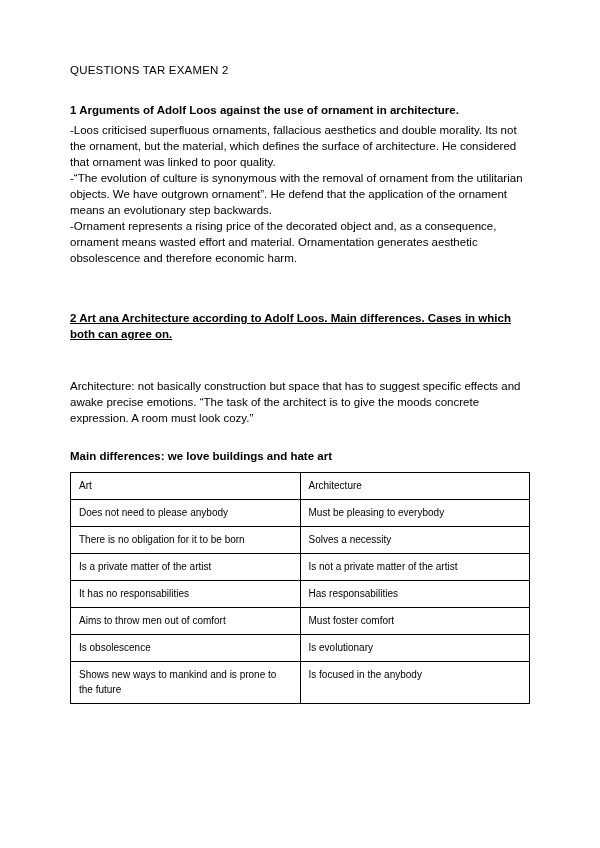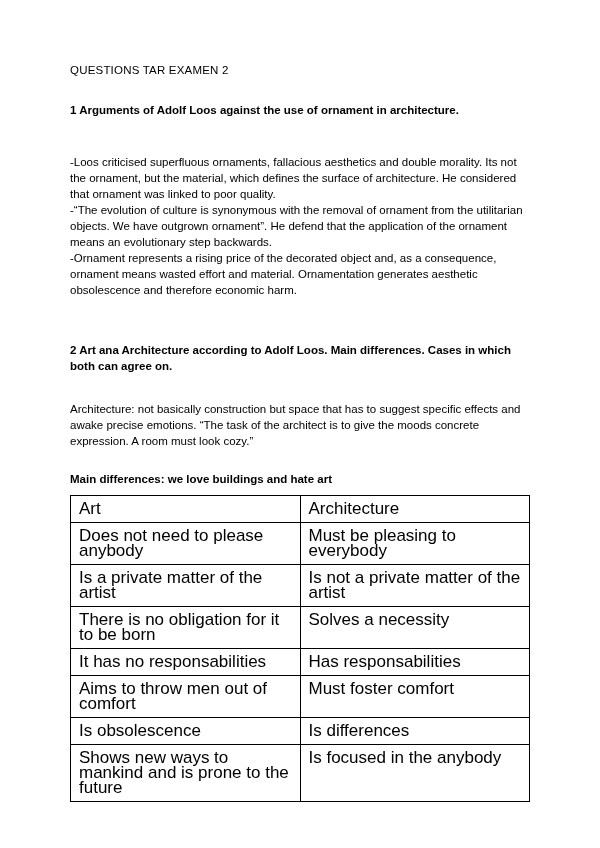--- a/index.html
+++ b/index.html
@@ -23,42 +23,43 @@
     font-size: 11.5px;
     line-height: 16px;
   }
   .doc-title {
     font-weight: normal;
     margin-bottom: 24px;
     letter-spacing: 0.2px;
   }
   .section-heading {
     font-weight: bold;
-    margin-bottom: 36px;
+    margin-bottom: 4px;
   }
   .section-heading.tight {
-    margin-bottom: 27px;
+    margin-bottom: 36px;
+    text-decoration: underline;
   }
   .para-block { margin-bottom: 22px; }
   .para-line { }
   .spacer-lg { height: 22px; }
   .main-diff-line { margin-bottom: 8px; font-weight: bold; }
   table.compare {
     border-collapse: collapse;
     width: 460px;
     margin-bottom: 26px;
   }
   table.compare th,
   table.compare td {
     border: 1px solid #000000;
     font-weight: normal;
     text-align: left;
     vertical-align: top;
     padding: 5px 8px 6px 8px;
-    font-size: 17px;
+    font-size: 10px;
     line-height: 15px;
   }
   table.compare col.c1 { width: 230px; }
   table.compare col.c2 { width: 230px; }
   .closing-line { }
 </style>
 </head>
 <body>
 
 <div class="page">
@@ -94,38 +95,38 @@
           <th>Art</th>
           <th>Architecture</th>
         </tr>
       </thead>
       <tbody>
         <tr>
           <td>Does not need to please anybody</td>
           <td>Must be pleasing to everybody</td>
         </tr>
         <tr>
+          <td>There is no obligation for it to be born</td>
+          <td>Solves a necessity</td>
+        </tr>
+        <tr>
           <td>Is a private matter of the artist</td>
           <td>Is not a private matter of the artist</td>
-        </tr>
-        <tr>
-          <td>There is no obligation for it to be born</td>
-          <td>Solves a necessity</td>
         </tr>
         <tr>
           <td>It has no responsabilities</td>
           <td>Has responsabilities</td>
         </tr>
         <tr>
           <td>Aims to throw men out of comfort</td>
           <td>Must foster comfort</td>
         </tr>
         <tr>
           <td>Is obsolescence</td>
-          <td>Is differences</td>
+          <td>Is evolutionary</td>
         </tr>
         <tr>
           <td>Shows new ways to mankind and is prone to the future</td>
           <td>Is focused in the anybody</td>
         </tr>
       </tbody>
     </table>
 
 
   </div>

